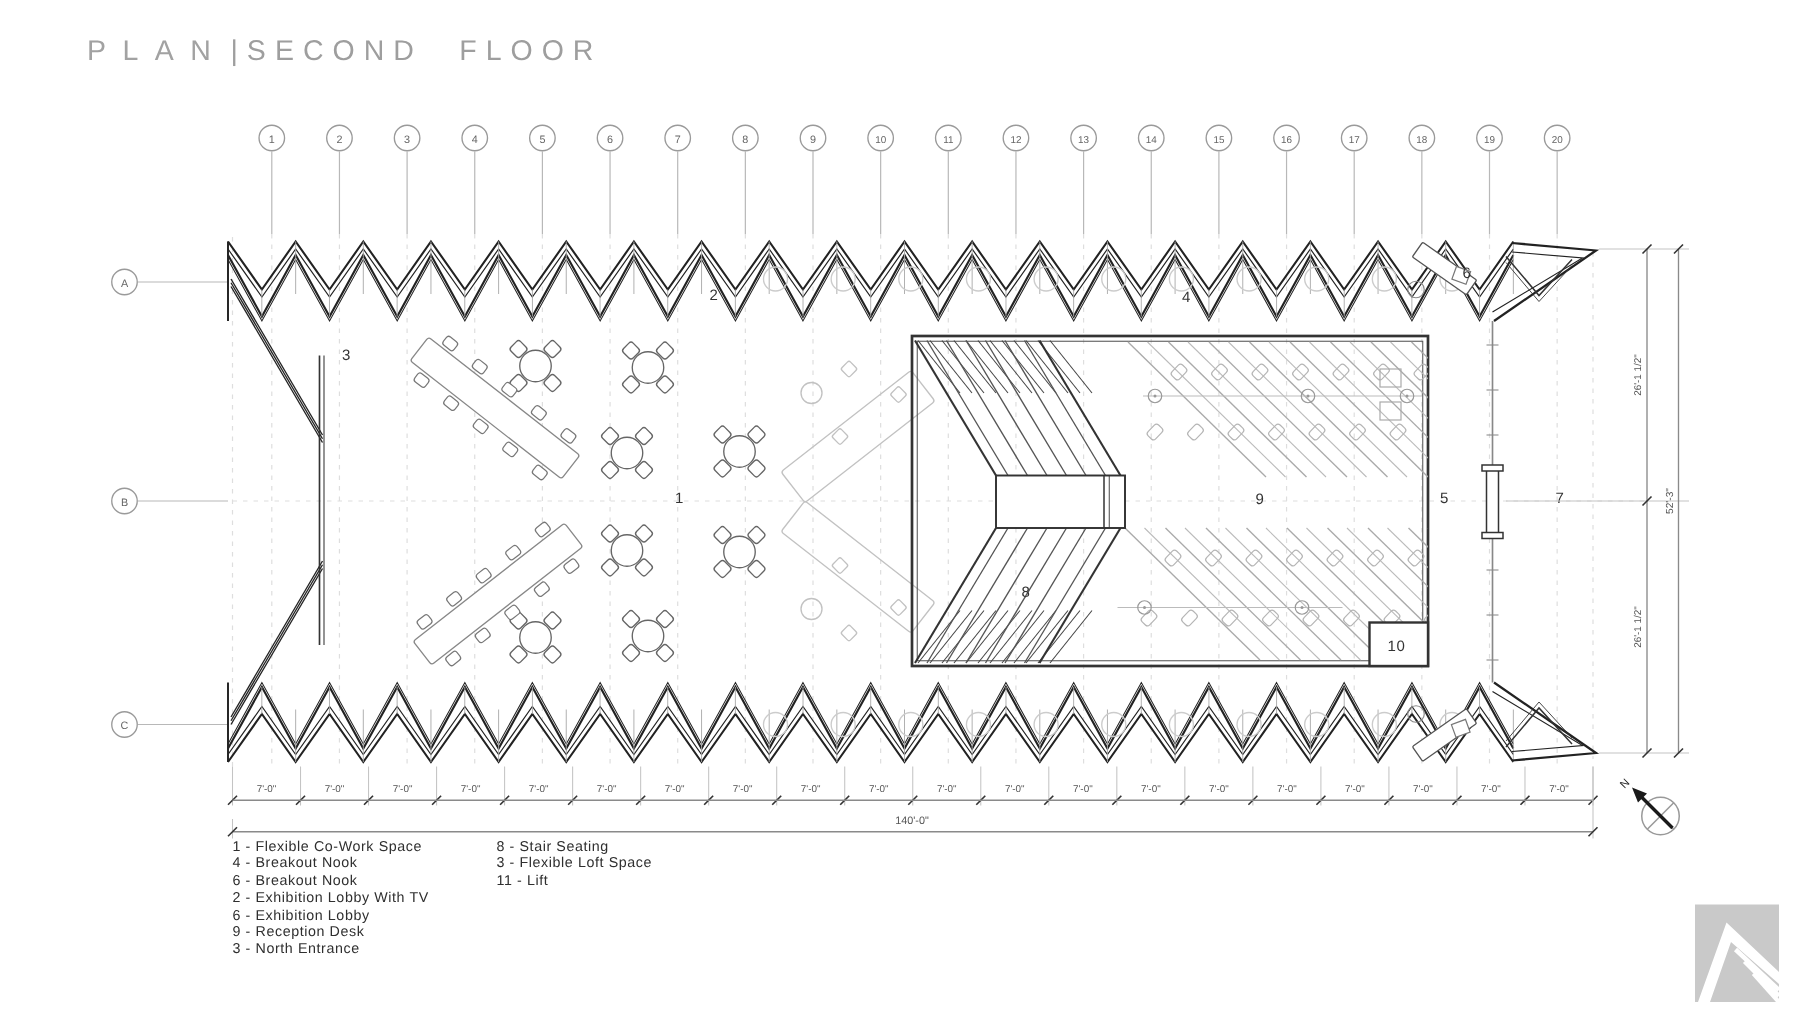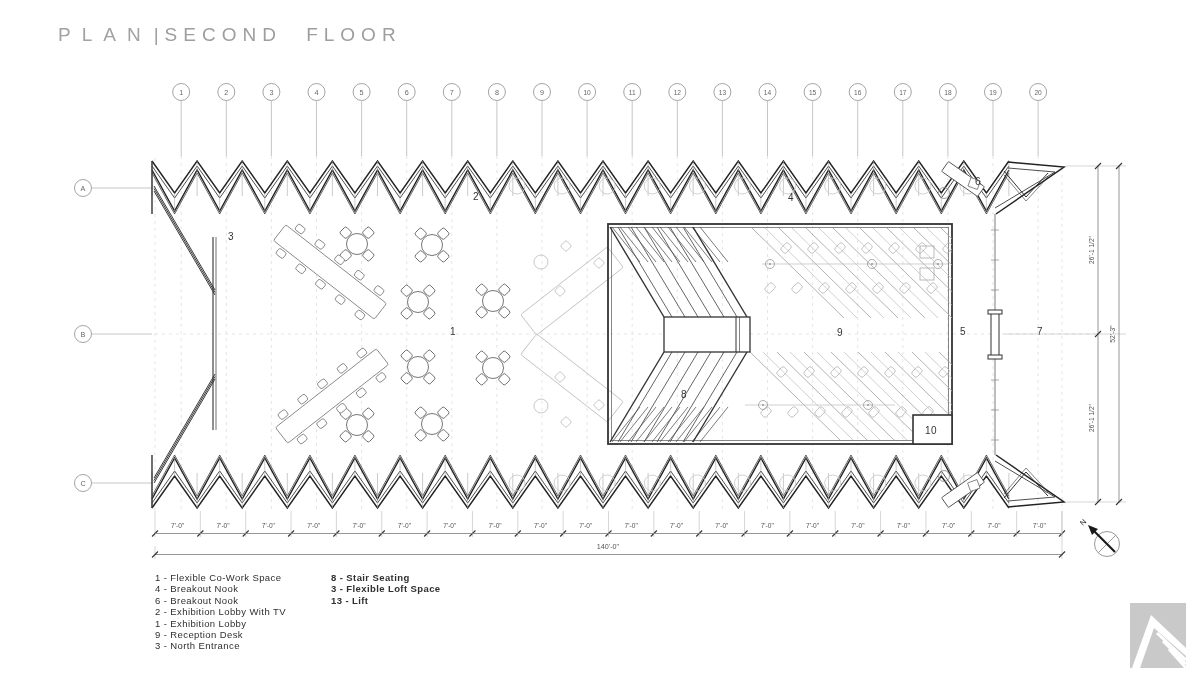--- a/index.html
+++ b/index.html
@@ -9,25 +9,25 @@
   }
   .title{
     position:absolute;left:38px;top:24px;white-space:nowrap;
     color:#9e9e9e;font-size:19px;font-weight:300;margin-left:20px;
   }
   .t-plan{letter-spacing:11px;font-weight:300;color:#a2a2a2;}
   .t-sep{margin:0 6px 0 2px;font-weight:200;color:#9e9e9e;}
   .t-floor{letter-spacing:6px;word-spacing:13px;color:#9e9e9e;}
   #plan{position:absolute;left:0;top:0;}
   .legend{
-    position:absolute;top:572px;font-size:9.5px;line-height:11.4px;
+    position:absolute;top:559px;font-size:9.5px;line-height:11.4px;
     color:#2f2f2f;letter-spacing:0.4px;
   }
   .legend.col1{left:155px;}
-  .legend.col2{left:331px;font-weight:bold;}
+  .legend.col2{left:331px;}
   .logo{
     position:absolute;left:1130px;top:603px;width:56px;height:65px;
     background:#c9c9c9;overflow:hidden;
   }
   .logo svg{display:block;}
 </style>
 </head>
 <body>
 
 <div class="title">
@@ -666,28 +666,28 @@
       <polygon points="1088,525 1098,529 1092,535" fill="#1a1a1a"></polygon>
       <text font-family="&quot;Liberation Sans&quot;,sans-serif" x="1085" y="524" font-size="7.5" fill="#222" text-anchor="middle" transform="rotate(-45 1085 524)">N</text>
     </g>
   </svg>
 
 <div class="legend col1" id="legend1">
     <div>1 - Flexible Co-Work Space</div>
     <div>4 - Breakout Nook</div>
     <div>6 - Breakout Nook</div>
     <div>2 - Exhibition Lobby With TV</div>
-    <div>1 - Exhibition Lobby</div>
+    <div>6 - Exhibition Lobby</div>
     <div>9 - Reception Desk</div>
     <div>3 - North Entrance</div>
   </div>
 <div class="legend col2" id="legend2">
     <div>8 - Stair Seating</div>
     <div>3 - Flexible Loft Space</div>
-    <div>13 - Lift</div>
+    <div>11 - Lift</div>
   </div>
 
 <div class="logo">
   <svg width="56" height="65" viewBox="0 0 56 65">
     <polygon fill="#ffffff" points="2,65 21,12 56,45 56,53 24,25 10,65"></polygon>
     <g stroke="#ffffff" stroke-width="3">
       <line x1="27" y1="30" x2="56" y2="57"></line>
       <line x1="33" y1="38" x2="56" y2="61"></line>
       <line x1="39" y1="46" x2="56" y2="65"></line>
     </g>

